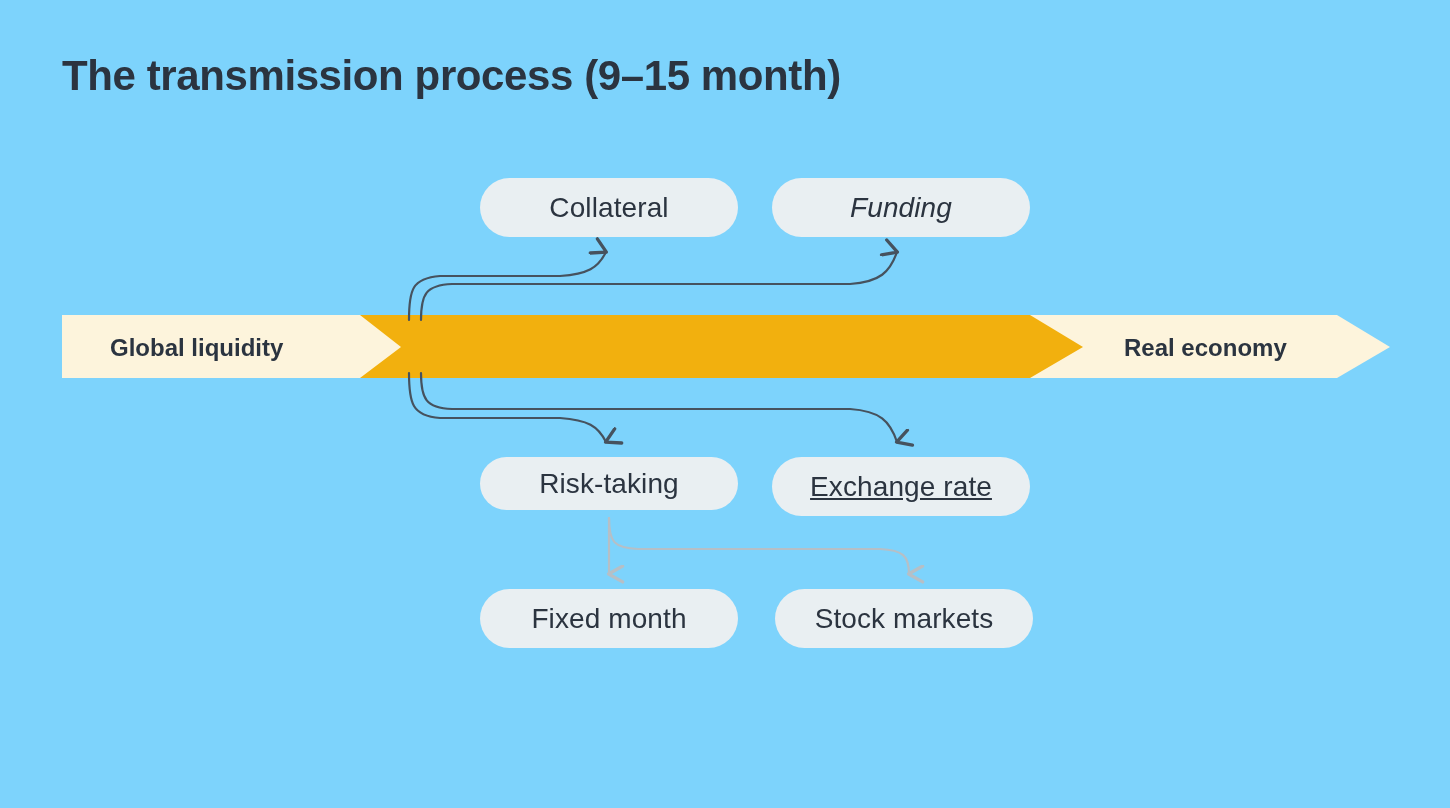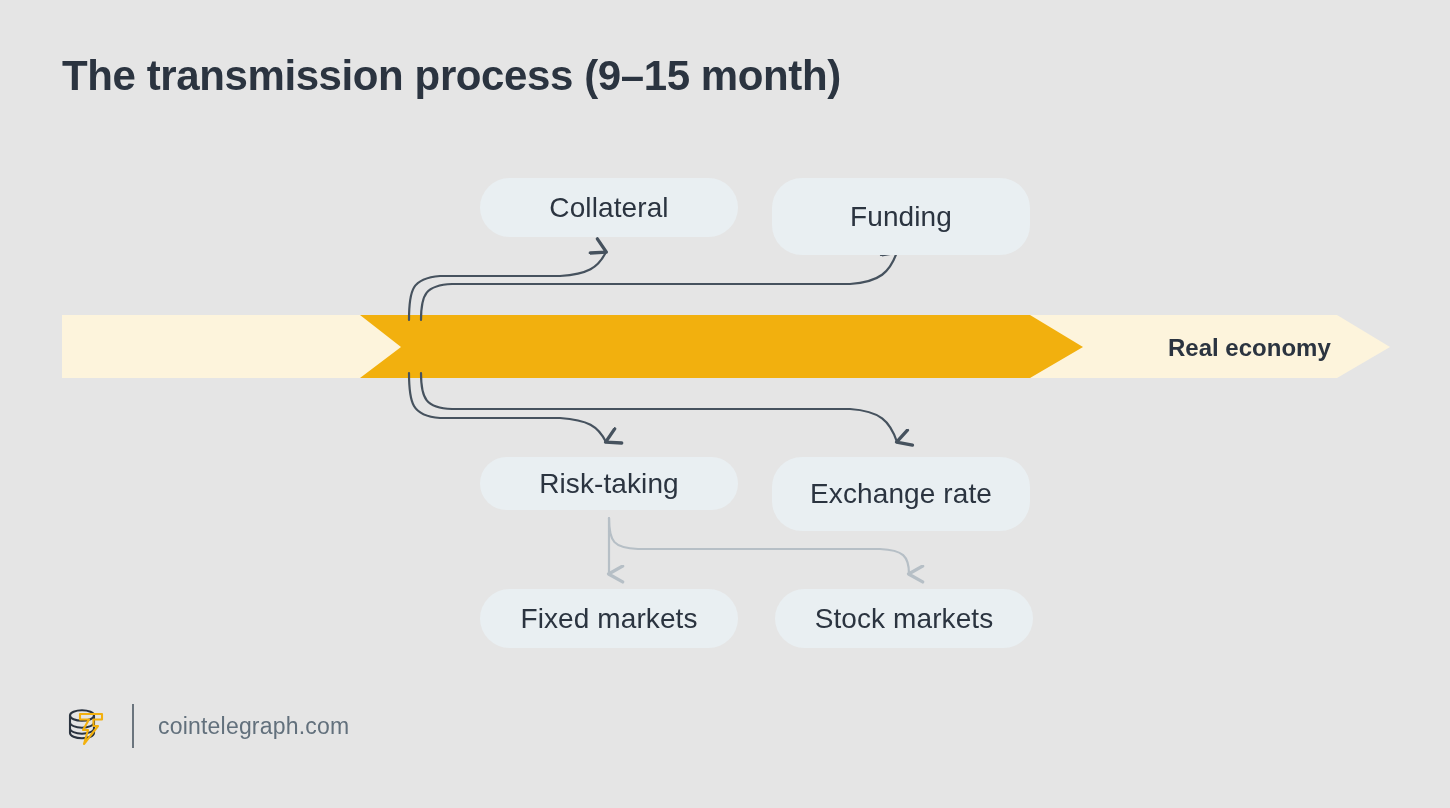--- a/index.html
+++ b/index.html
@@ -8,21 +8,21 @@
     padding: 0;
     background: #ffffff;
   }
   body {
     font-family: "Liberation Sans", sans-serif;
   }
   #canvas {
     position: relative;
     width: 1450px;
     height: 808px;
-    background: #e5e5e5;
+    background: #7dd3fc;
     overflow: hidden;
   }
 
   
   #page-title {
     position: absolute;
     left: 62px;
     top: 52px;
     font-size: 42px;
     font-weight: bold;
@@ -49,36 +49,36 @@
     align-items: center;
     justify-content: center;
     color: #2b3440;
     font-size: 28px;
     font-weight: normal;
     letter-spacing: 0.1px;
     white-space: nowrap;
   }
 
   #node-collateral     { left: 480px; top: 178px; width: 258px; height: 59px; }
-  #node-funding        { left: 772px; top: 178px; width: 258px; height: 77px; }
+  #node-funding        { left: 772px; top: 178px; width: 258px; height: 59px; font-style: italic; }
   #node-risk-taking    { left: 480px; top: 457px; width: 258px; height: 53px; }
-  #node-exchange-rate  { left: 772px; top: 457px; width: 258px; height: 74px; }
+  #node-exchange-rate  { left: 772px; top: 457px; width: 258px; height: 59px; text-decoration: underline; }
   #node-fixed-income   { left: 480px; top: 589px; width: 258px; height: 59px; }
   #node-stock-markets  { left: 775px; top: 589px; width: 258px; height: 59px; }
 
   
   .band-label {
     position: absolute;
     font-size: 24px;
     font-weight: bold;
     color: #2b3440;
     white-space: nowrap;
   }
   #label-global-liquidity { left: 110px; top: 334px; }
-  #label-real-economy     { left: 1124px; top: 334px; margin-left: 44px; }
+  #label-real-economy     { left: 1124px; top: 334px; }
 
   
   #footer {
     position: absolute;
     left: 62px;
     top: 698px;
     display: flex;
     align-items: center;
     height: 56px;
   }
@@ -129,41 +129,29 @@
 
     <path d="M409,373 C409,403 412,416 440,418 L560,418 C588,420 598,426 606,442" fill="none" stroke="#46525e" stroke-width="2.2" stroke-linecap="round" marker-end="url(#arrowhead-dark)"></path>
 
     <path d="M421,373 C421,399 426,408 452,409 L850,409 C880,411 890,421 897,442" fill="none" stroke="#46525e" stroke-width="2.2" stroke-linecap="round" marker-end="url(#arrowhead-dark)"></path>
 
     <path d="M609,518 L609,574" fill="none" stroke="#b6bfc6" stroke-width="2.2" stroke-linecap="round" marker-end="url(#arrowhead-light)"></path>
 
     <path d="M609,518 C609,542 614,548 638,549 L880,549 C903,550 909,556 909,574" fill="none" stroke="#b6bfc6" stroke-width="2.2" stroke-linecap="round" marker-end="url(#arrowhead-light)"></path>
   </svg>
 
+  <div class="band-label" id="label-global-liquidity">Global liquidity</div>
   <div class="band-label" id="label-real-economy">Real economy</div>
 
   <div class="node" id="node-collateral">Collateral</div>
 
   <div class="node" id="node-funding">Funding</div>
 
   <div class="node" id="node-risk-taking">Risk-taking</div>
 
   <div class="node" id="node-exchange-rate">Exchange rate</div>
 
-  <div class="node" id="node-fixed-income">Fixed markets</div>
+  <div class="node" id="node-fixed-income">Fixed month</div>
 
   <div class="node" id="node-stock-markets">Stock markets</div>
 
-  <div id="footer">
-    <svg id="footer-logo" viewBox="0 0 48 48" xmlns="http://www.w3.org/2000/svg">
-
-      <ellipse cx="20" cy="13.5" rx="12" ry="5.2" fill="none" stroke="#2b3440" stroke-width="2.1"></ellipse>
-      <path d="M8,13.5 L8,31 C8,33.9 13.4,36.2 20,36.2 C26.6,36.2 32,33.9 32,31 L32,13.5" fill="none" stroke="#2b3440" stroke-width="2.1"></path>
-      <path d="M8,20.5 C8,23.4 13.4,25.7 20,25.7 C26.6,25.7 32,23.4 32,20.5" fill="none" stroke="#2b3440" stroke-width="1.9"></path>
-      <path d="M8,26.5 C8,29.4 13.4,31.7 20,31.7 C26.6,31.7 32,29.4 32,26.5" fill="none" stroke="#2b3440" stroke-width="1.9"></path>
-
-      <path d="M18,12 L40,12 L40,17.5 L31.5,17.5 L31.5,24 L36,24 L22,42 L26,28 L21,28 L27,17.5 L18,17.5 Z" fill="none" stroke="#f2b00e" stroke-width="2.1" stroke-linejoin="round" stroke-linecap="round"></path>
-    </svg>
-    <div id="footer-divider"></div>
-    <div id="footer-text">cointelegraph.com</div>
-  </div>
 
 </div>
 
 </body></html>

